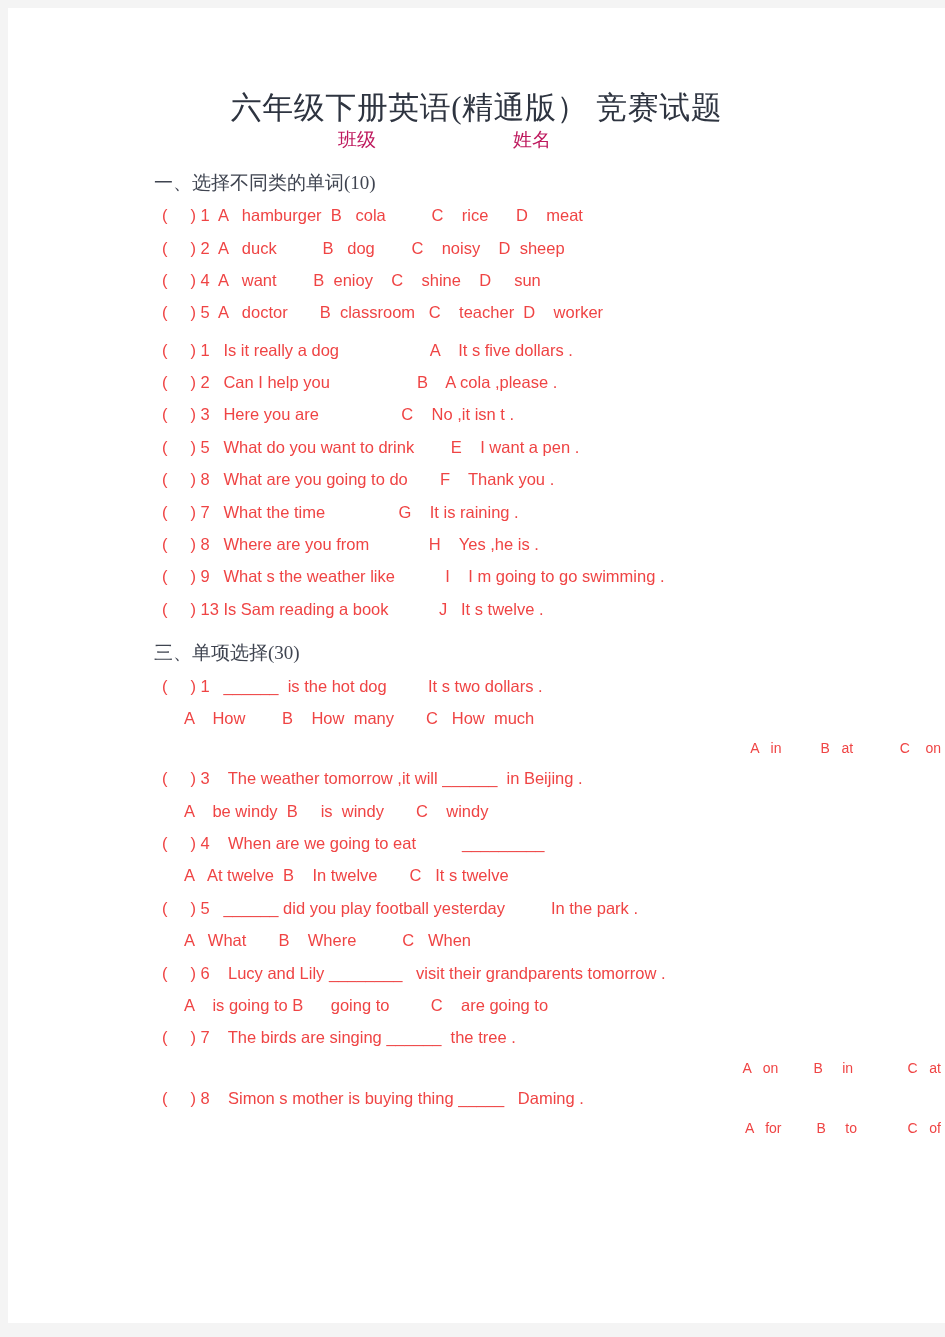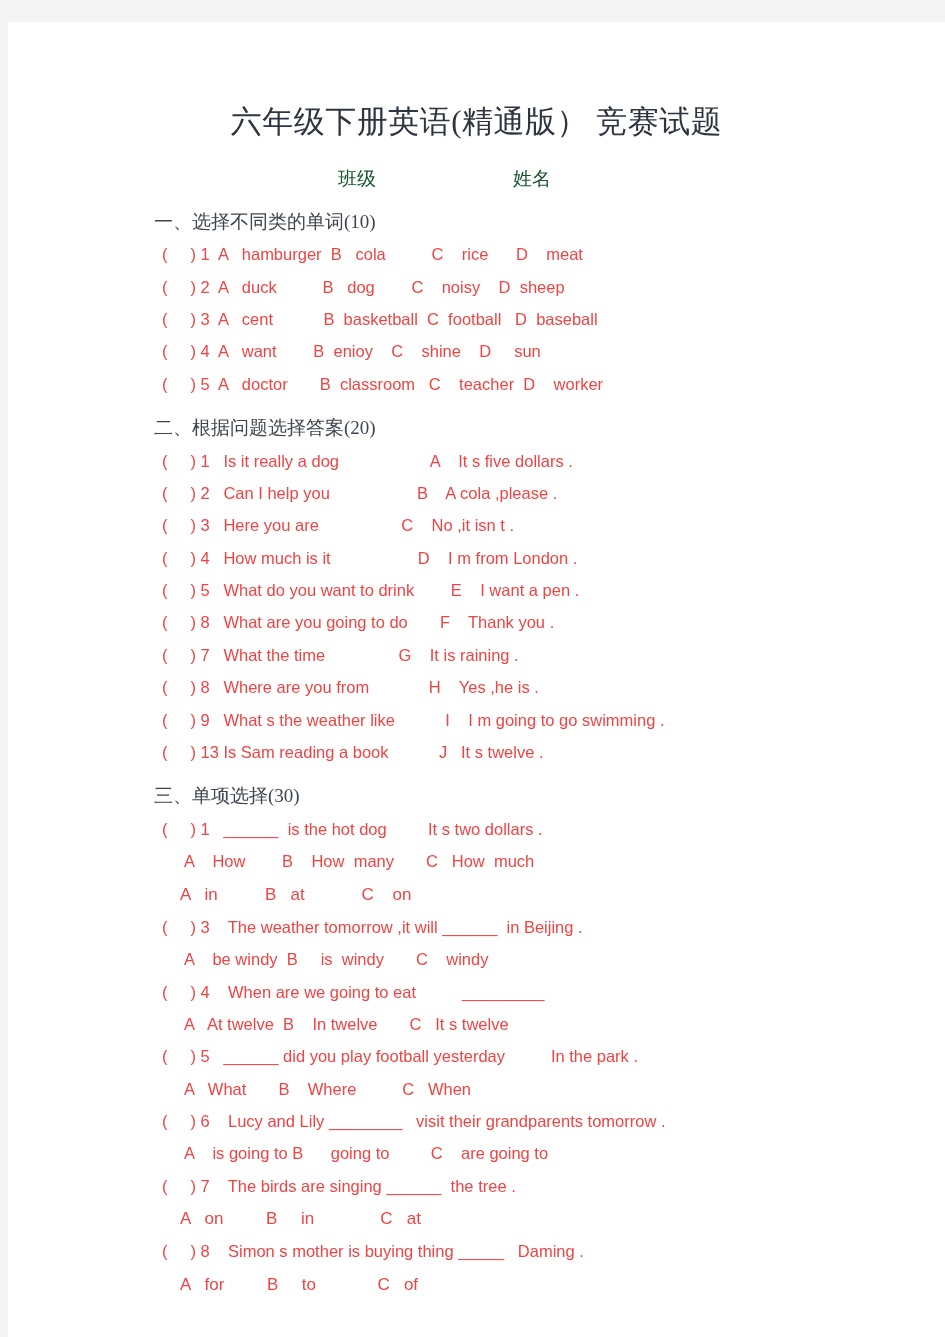--- a/index.html
+++ b/index.html
@@ -9,44 +9,44 @@
   }
   body {
     width: 945px;
     height: 1337px;
     font-family: "Liberation Sans", sans-serif;
     overflow: hidden;
   }
   .page {
     position: absolute;
     left: 8px;
-    top: 22px;
+    top: 8px;
     width: 937px;
     height: 1315px;
     background: #ffffff;
     color: #3f4450;
     box-sizing: border-box;
   }
   .doc-title {
     text-align: center;
     font-family: "Liberation Serif", serif;
     font-size: 31px;
     font-weight: 400;
     letter-spacing: 0.5px;
     color: #2e3440;
     margin: 0;
     padding-top: 82px;
     line-height: 1.15;
   }
   .name-row {
-    margin-top: 26px;
+    margin-top: 1px;
     padding-left: 330px;
     font-family: "Liberation Serif", serif;
     font-size: 19px;
-    color: #14532d;
+    color: #be185d;
     display: flex;
   }
   .name-row .cls { width: 175px; }
   .section {
     margin-top: 9px;
   }
   .section-heading {
     font-family: "Liberation Serif", serif;
     font-size: 19px;
     color: #3f4450;
@@ -59,51 +59,49 @@
     line-height: 1.72;
     white-space: pre;
     color: #ef4444;
     padding-left: 150px;
     margin: 4px;
   }
   .q-line.opt {
     padding-left: 172px;
   }
   .q-line.small {
-    font-size: 17px;
+    font-size: 14px;
     padding-left: 168px;
+    text-align: right;
   }
 </style>
 </head>
 <body>
 
 <div class="page">
 
   <h1 class="doc-title">六年级下册英语(精通版） 竞赛试题</h1>
 
   <div class="name-row">
     <span class="cls">班级</span>
     <span>姓名</span>
   </div>
 
   <div class="section">
     <div class="section-heading">一、选择不同类的单词(10)</div>
     <div class="q-line">(     ) 1  A   hamburger  B   cola          C    rice      D    meat</div>
     <div class="q-line">(     ) 2  A   duck          B   dog        C    noisy    D  sheep</div>
-    <div class="q-line">(     ) 3  A   cent           B  basketball  C  football   D  baseball</div>
     <div class="q-line">(     ) 4  A   want        B  enioy    C    shine    D     sun</div>
     <div class="q-line">(     ) 5  A   doctor       B  classroom   C    teacher  D    worker</div>
   </div>
 
   <div class="section">
-    <div class="section-heading">二、根据问题选择答案(20)</div>
     <div class="q-line">(     ) 1   Is it really a dog                    A    It s five dollars .</div>
     <div class="q-line">(     ) 2   Can I help you                   B    A cola ,please .</div>
     <div class="q-line">(     ) 3   Here you are                  C    No ,it isn t .</div>
-    <div class="q-line">(     ) 4   How much is it                   D    I m from London .</div>
     <div class="q-line">(     ) 5   What do you want to drink        E    I want a pen .</div>
     <div class="q-line">(     ) 8   What are you going to do       F    Thank you .</div>
     <div class="q-line">(     ) 7   What the time                G    It is raining .</div>
     <div class="q-line">(     ) 8   Where are you from             H    Yes ,he is .</div>
     <div class="q-line">(     ) 9   What s the weather like           I    I m going to go swimming .</div>
     <div class="q-line">(     ) 13 Is Sam reading a book           J   It s twelve .</div>
   </div>
 
   <div class="section">
     <div class="section-heading">三、单项选择(30)</div>

